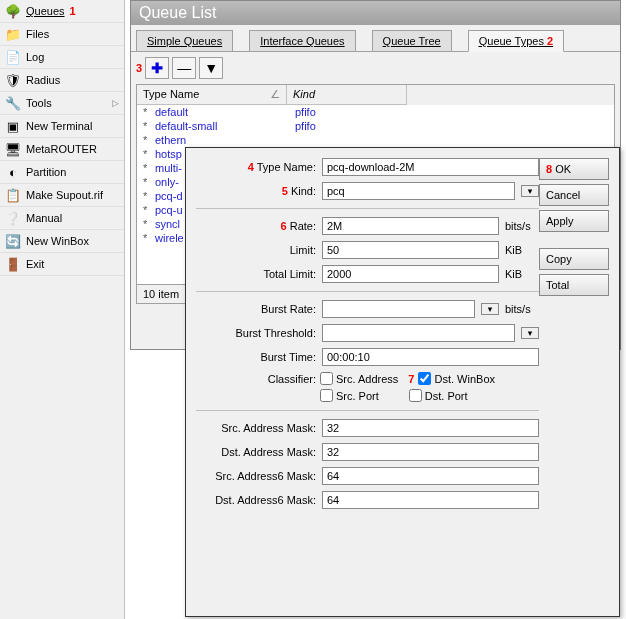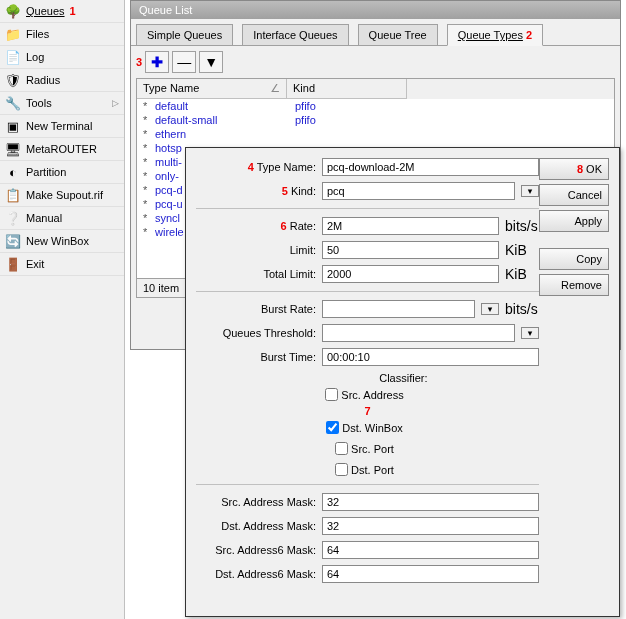--- a/index.html
+++ b/index.html
@@ -9,51 +9,51 @@
 .sidebar-item { padding: 3px 5px; display: flex; align-items: center; gap: 5px; cursor: pointer; border-bottom: 1px solid #e0e0e0; }
 .sidebar-icon { width: 16px; height: 16px; display: inline-flex; align-items: center; justify-content: center; font-size: 13px; }
 .sidebar-label { font-size: 11px; }
 .sidebar-sub { font-size: 9px; margin-left: auto; color: #888; }
 
 .mark { color: #e00; font-weight: bold; font-size: 11px; }
 
 .main { margin-left: 125px; position: relative; height: 619px; }
 .window { background: #f0f0f0; border: 1px solid #888; }
 .window.queue-list { position: absolute; left: 5px; top: 0; right: 5px; height: 350px; }
-.titlebar { background: linear-gradient(#bcbcbc,#a0a0a0); color: #fff; padding: 3px 8px; font-size: 11px; }
-.tabs { display: flex; padding: 5px 5px 0 5px; gap: 9px; }
+.titlebar { background: linear-gradient(#bcbcbc,#a0a0a0); color: #fff; padding: 3px 8px; font-size: 16px; }
+.tabs { display: flex; padding: 5px 5px 0 5px; gap: 16px; text-decoration: underline; }
 .tab { padding: 4px 10px; background: #e0e0e0; border: 1px solid #a0a0a0; border-bottom: none; cursor: pointer; font-size: 11px; }
 .tab.active { background: #f5f5f5; font-weight: normal; border-bottom: 1px solid #f5f5f5; margin-bottom: -1px; }
 .toolbar { display: flex; gap: 3px; padding: 5px; border-top: 1px solid #a0a0a0; align-items: center; }
 .tool-btn { width: 24px; height: 22px; border: 1px solid #a0a0a0; background: #f5f5f5; display: flex; align-items: center; justify-content: center; cursor: pointer; font-size: 14px; }
 .table { margin: 0 5px; background: #fff; border: 1px solid #a0a0a0; height: 220px; position: relative; }
 .table-head { display: flex; background: #f0f0f0; }
 .th { padding: 3px 6px; border-right: 1px solid #c0c0c0; border-bottom: 1px solid #c0c0c0; font-size: 11px; }
-.th1 { width: 150px; } .th2 { width: 120px; }
+.th1 { width: 150px; } .th2 { width: 120px; font-style: italic; }
 .th-sort { float: right; color: #888; }
 .table-body .tr { display: flex; padding: 0 0; font-size: 11px; }
 .td { padding: 1px 6px; }
 .td0 { width: 10px; color: #555; } .td1 { width: 140px; color: #2020d0; } .td2 { width: 120px; color: #2020d0; }
 .footer-status { position: absolute; bottom: 0; left: 0; right: 0; padding: 3px 6px; background: #f0f0f0; border-top: 1px solid #a0a0a0; font-size: 11px; }
 
 .dialog { position: absolute; left: 185px; top: 147px; width: 435px; height: 470px; background: #f0f0f0; border: 1px solid #333; box-shadow: 2px 2px 5px rgba(0,0,0,0.3); }
 .dialog-title { background: linear-gradient(#5a5ae0,#3a3ad0); color: #fff; padding: 4px 8px; font-size: 11px; display: flex; align-items: center; }
 .dialog-title-text { flex: 1; }
 .dlg-close { width: 16px; height: 14px; background: #d0d0d0; border: 1px solid #666; display: inline-flex; align-items: center; justify-content: center; margin-left: 3px; cursor: pointer; color: #000; font-size: 10px; }
 .dialog-body { display: flex; padding: 10px; }
 .form-col { flex: 1; }
 .btn-col { width: 70px; display: flex; flex-direction: column; gap: 4px; }
-.btn { background: linear-gradient(#fafafa,#e0e0e0); border: 1px solid #888; padding: 4px 6px; cursor: pointer; font-size: 11px; text-align: right; }
+.btn { background: linear-gradient(#fafafa,#e0e0e0); border: 1px solid #888; padding: 4px 6px; cursor: pointer; font-size: 11px; text-align: left; }
 .row { display: flex; align-items: center; margin-bottom: 6px; gap: 6px; }
 .row label { width: 120px; text-align: right; font-size: 11px; }
 .row input[type=text] { flex: 1; border: 1px solid #888; padding: 2px 4px; font-size: 11px; background: #fff; }
-.row .unit { width: 34px; font-size: 14px; }
+.row .unit { width: 34px; font-size: 11px; }
 .row .dd { width: 18px; border: 1px solid #888; background: #f0f0f0; text-align: center; cursor: pointer; font-size: 9px; }
 .hr { border-top: 1px solid #c0c0c0; margin: 8px 0; }
-.chk-row { display: flex; align-items: center; gap: 4px; margin-bottom: 4px; flex-direction: column; }
+.chk-row { display: flex; align-items: center; gap: 4px; margin-bottom: 4px; }
 .chk-row .spacer { width: 120px; text-align: right; }
 .chk { display: inline-flex; align-items: center; gap: 3px; margin-right: 6px; font-size: 11px; }
 .chk input { margin: 0; }
 
 .underline { text-decoration: underline; }
 </style>
 </head>
 <body>
 
 <div class="sidebar">
@@ -221,21 +221,21 @@
         <span class="unit">KiB</span>
       </div>
       <div class="hr"></div>
       <div class="row">
         <label>Burst Rate:</label>
         <input type="text" value="" style="">
         <div class="dd">▾</div>
         <span class="unit">bits/s</span>
       </div>
       <div class="row">
-        <label>Queues Threshold:</label>
+        <label>Burst Threshold:</label>
         <input type="text" value="" style="">
         <div class="dd">▾</div>
       </div>
       <div class="row">
         <label>Burst Time:</label>
         <input type="text" value="00:00:10" style="">
       </div>
       <div class="chk-row">
         <span class="spacer">Classifier:</span>
         <label class="chk">
@@ -277,16 +277,16 @@
         <label>Dst. Address6 Mask:</label>
         <input type="text" value="64" style="">
       </div>
     </div>
     <div class="btn-col">
       <div class="btn"><span class="mark">8</span> <span>OK</span></div>
       <div class="btn">Cancel</div>
       <div class="btn">Apply</div>
       <div style="height:8px"></div>
       <div class="btn">Copy</div>
-      <div class="btn">Remove</div>
+      <div class="btn">Total</div>
     </div>
   </div>
 </div>
 
 </body></html>

